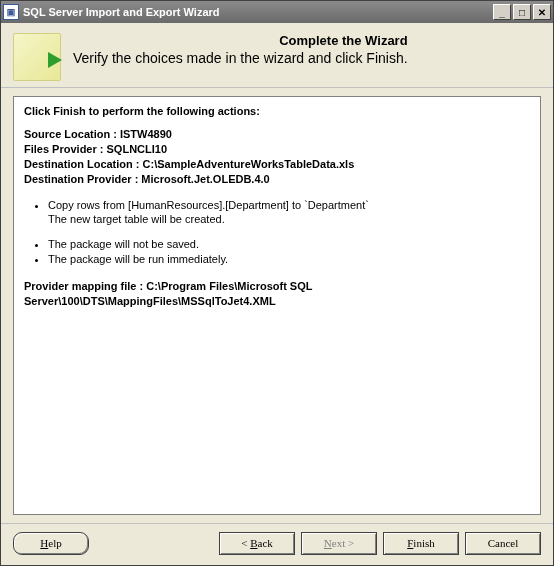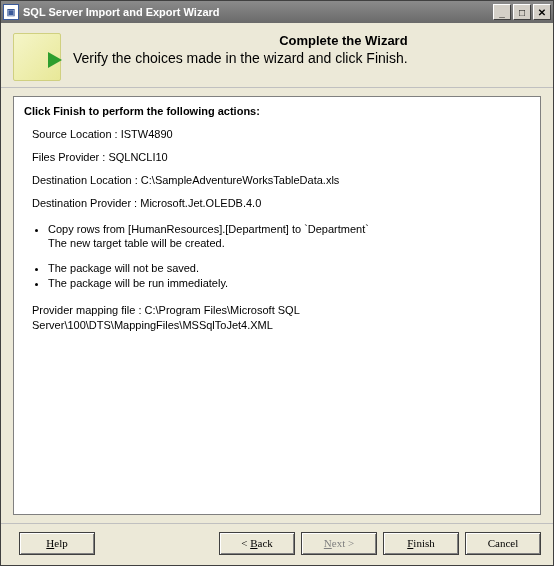--- a/index.html
+++ b/index.html
@@ -104,21 +104,21 @@
 .content {
   flex: 1;
   margin: 8px 12px;
   border: 1px solid #808080;
   background: #fff;
   padding: 8px 10px;
   overflow: auto;
   color: #000;
 }
 .content .h { font-weight: bold; margin-bottom: 10px; display: block;}
-.content p { margin: 8px; line-height: 1.35; }
+.content p { margin: 0; line-height: 1.35; font-weight: bold; }
 .content ul { margin: 12px 0; padding-left: 24px; }
 .content li { margin: 0; line-height: 1.35; }
 .footer {
   padding: 8px 12px 10px 12px;
   border-top: 1px solid #c0c0c0;
   display: flex;
   align-items: center;
 }
 .footer .spacer { flex: 1; }
 .btn {
@@ -130,21 +130,21 @@
   font-family: Tahoma;
   font-size: 11px;
   cursor: default;
   margin-left: 6px;
   color: #000;
   text-align: center;
   line-height: 21px;
   padding: 0;
 }
 .btn.disabled { color: #808080; }
-.btn.help { margin-left: 6px; }
+.btn.help { margin-left: 0; border-radius: 9px; }
 .btn u { text-decoration: underline; }
 </style>
 </head>
 <body>
 
 <div class="window">
 
   <div class="titlebar">
     <div class="titlebar-icon">▣</div>
     <div class="titlebar-text">SQL Server Import and Export Wizard</div>

